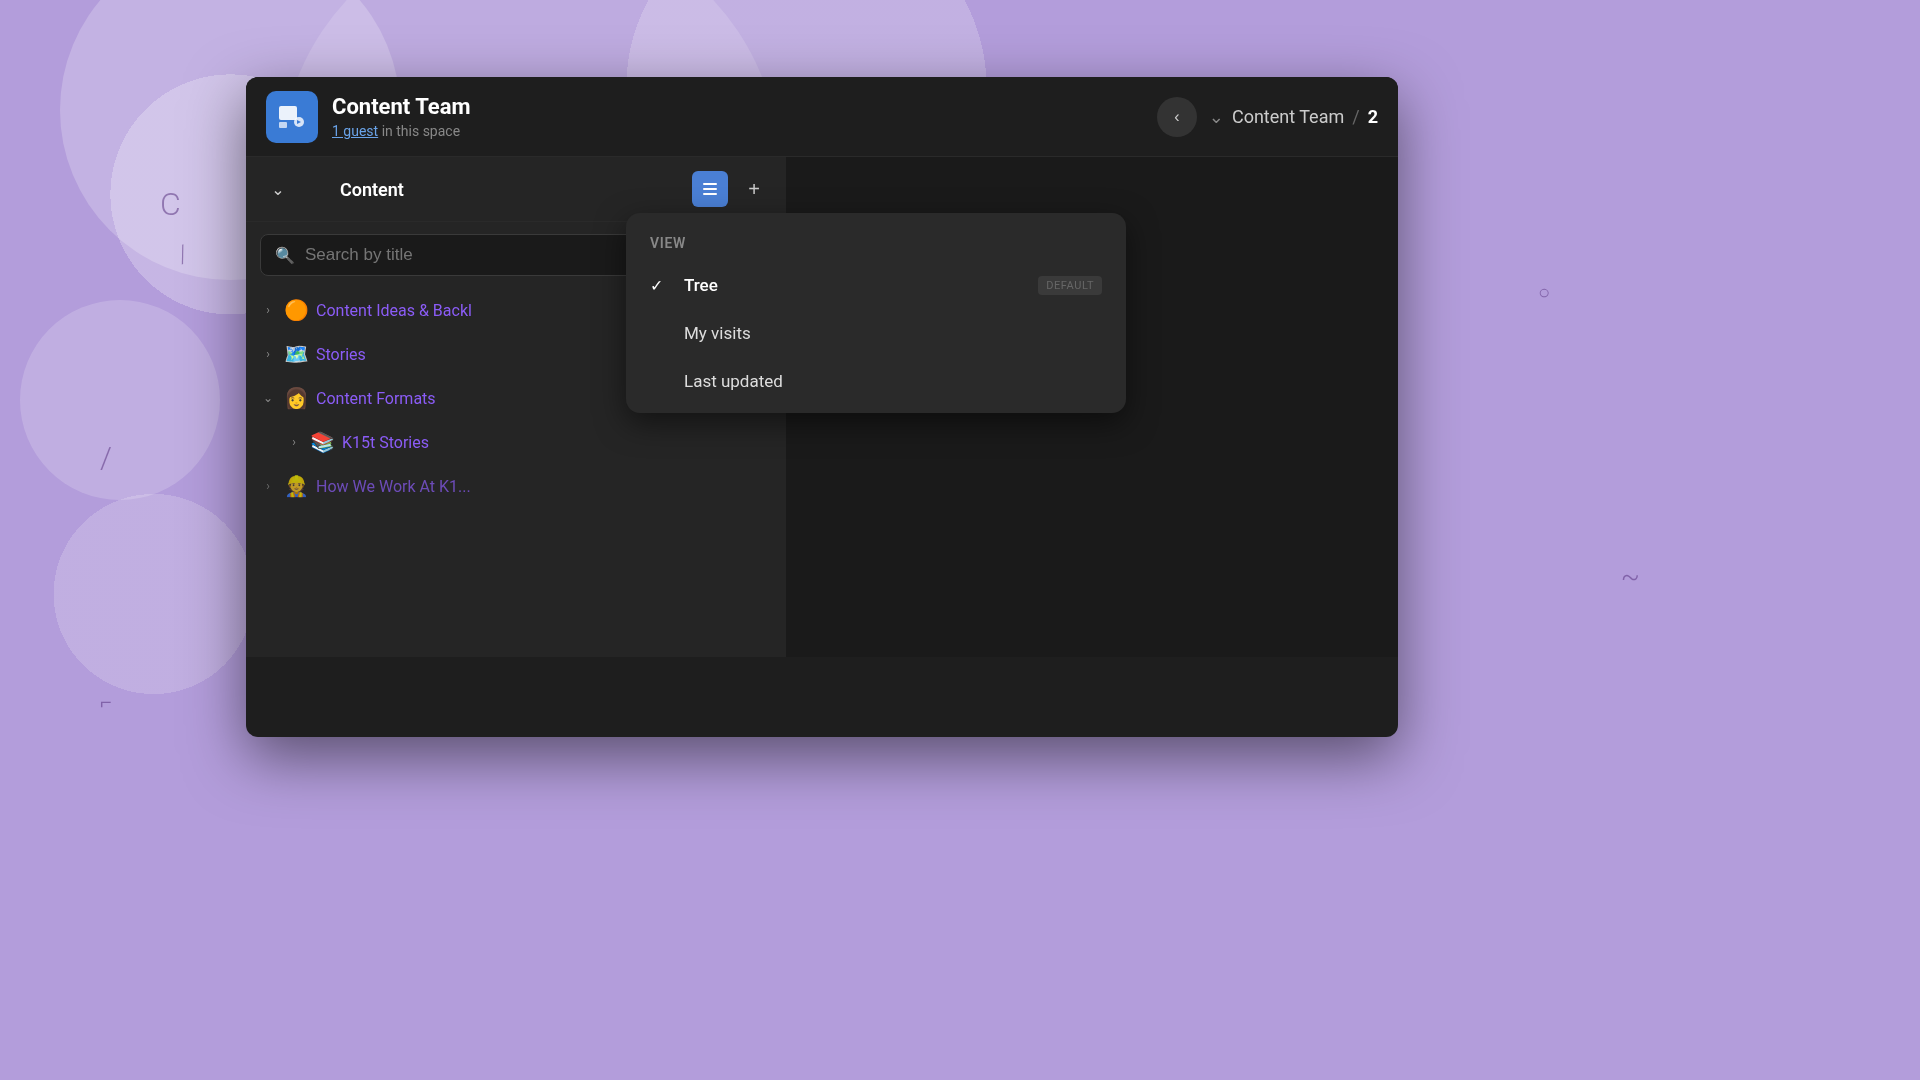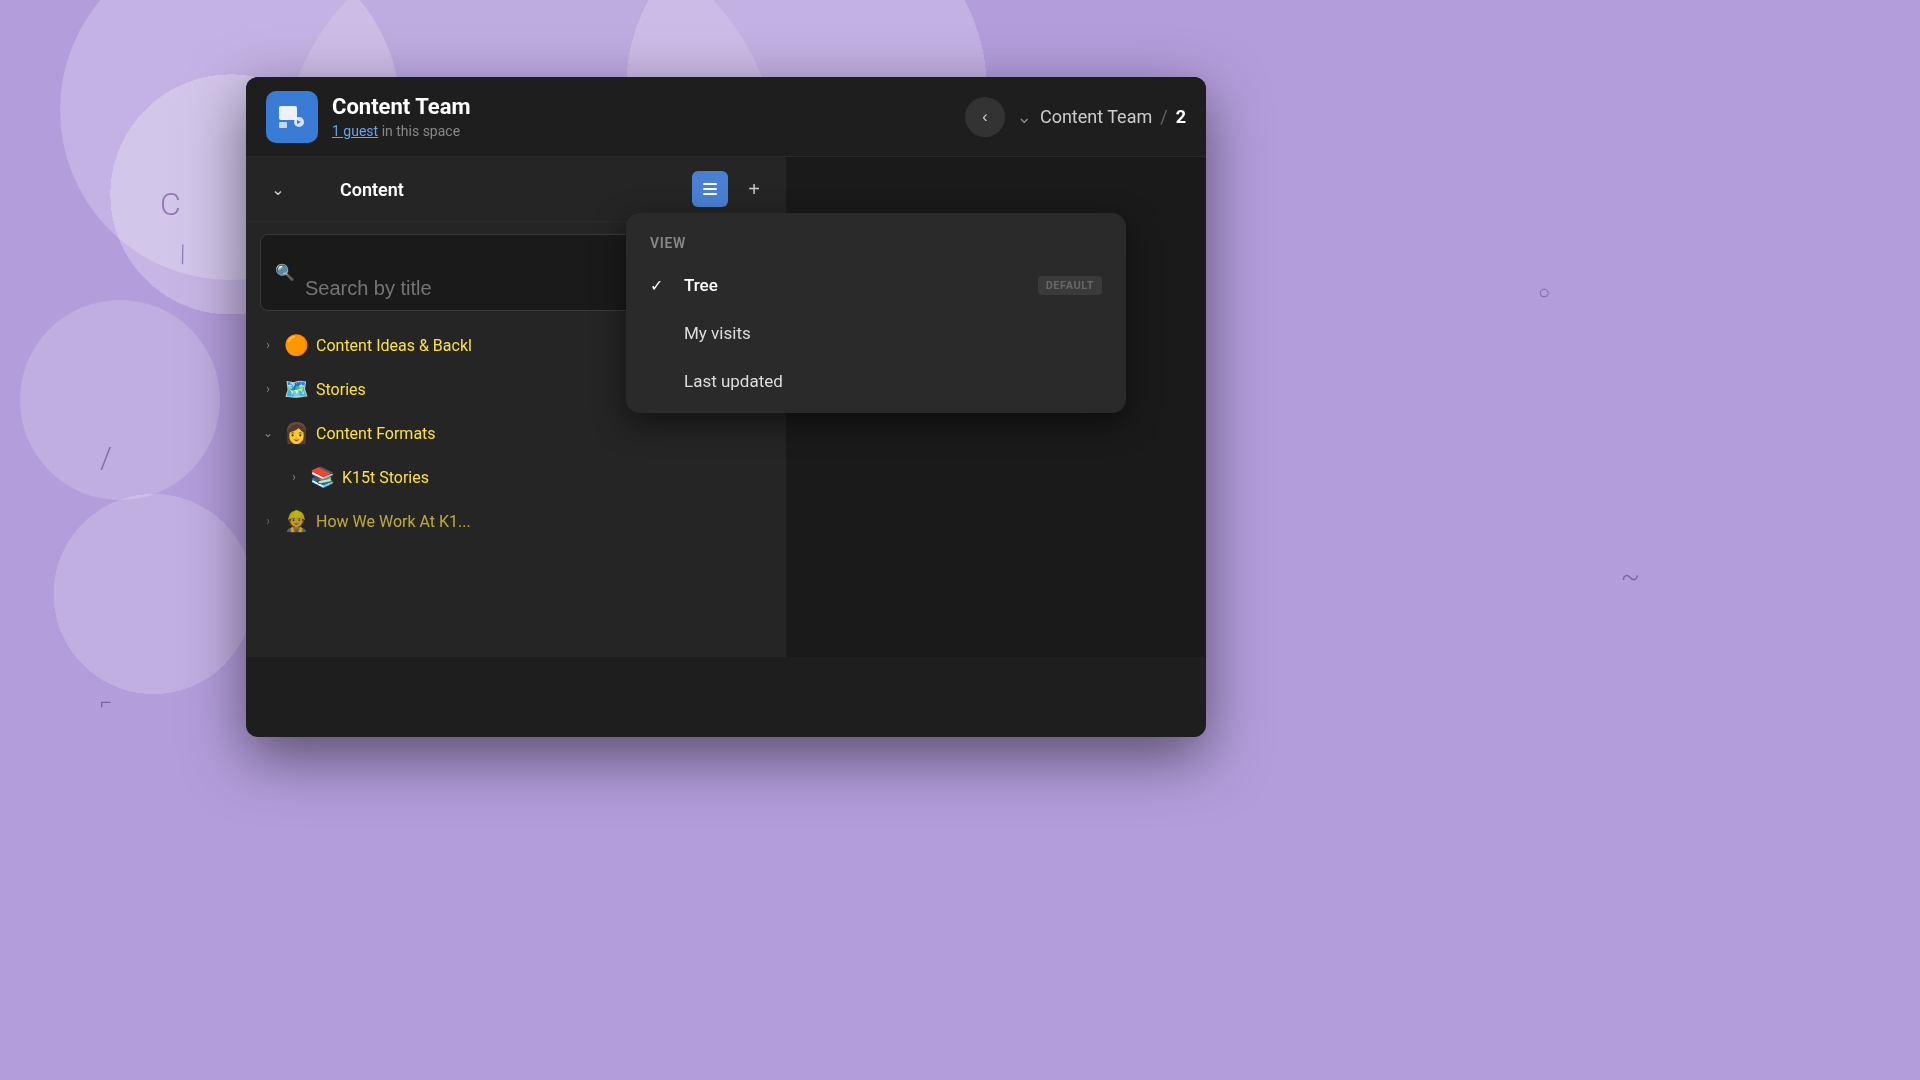--- a/index.html
+++ b/index.html
@@ -46,21 +46,21 @@
       font-size: 28px;
       color: rgba(80,40,120,0.5);
       font-weight: 300;
     }
 
     
     .window {
       position: absolute;
       top: 77px;
       left: 246px;
-      width: 960px;
+      width: 1152px;
       height: 660px;
       background: #1e1e1e;
       border-radius: 12px;
       overflow: hidden;
       box-shadow: 0 20px 60px rgba(0,0,0,0.5);
     }
 
     
     .header {
       display: flex;
@@ -225,23 +225,22 @@
     .search-icon {
       color: #888;
       font-size: 16px;
     }
 
     .search-input {
       background: none;
       border: none;
       outline: none;
       color: #d946ef;
-      font-size: 20px;
+      font-size: 17px;
       flex: 1;
-      margin-top: 32px;
     }
 
     
     .tree-item {
       display: flex;
       align-items: center;
       padding: 10px 14px;
       gap: 8px;
       cursor: pointer;
       color: #ccc;
@@ -255,21 +254,21 @@
     }
 
     .tree-emoji {
       font-size: 20px;
       width: 24px;
       text-align: center;
     }
 
     .tree-label {
       font-size: 16px;
-      color: #fde047;
+      color: #8b5cf6;
       white-space: nowrap;
       overflow: hidden;
       text-overflow: ellipsis;
       max-width: 340px;
     }
 
     .tree-item.indent-1 {
       padding-left: 40px;
     }
 
@@ -316,21 +315,21 @@
       width: 20px;
     }
 
     .dropdown-label {
       flex: 1;
       font-size: 17px;
     }
 
     .dropdown-badge {
       font-size: 11px;
-      font-weight: 700;
+      font-weight: 400;
       color: #666;
       background: #3a3a3a;
       padding: 3px 8px;
       border-radius: 4px;
       letter-spacing: 0.05em;
     }
 
     .dropdown-spacer {
       width: 20px;
     }

